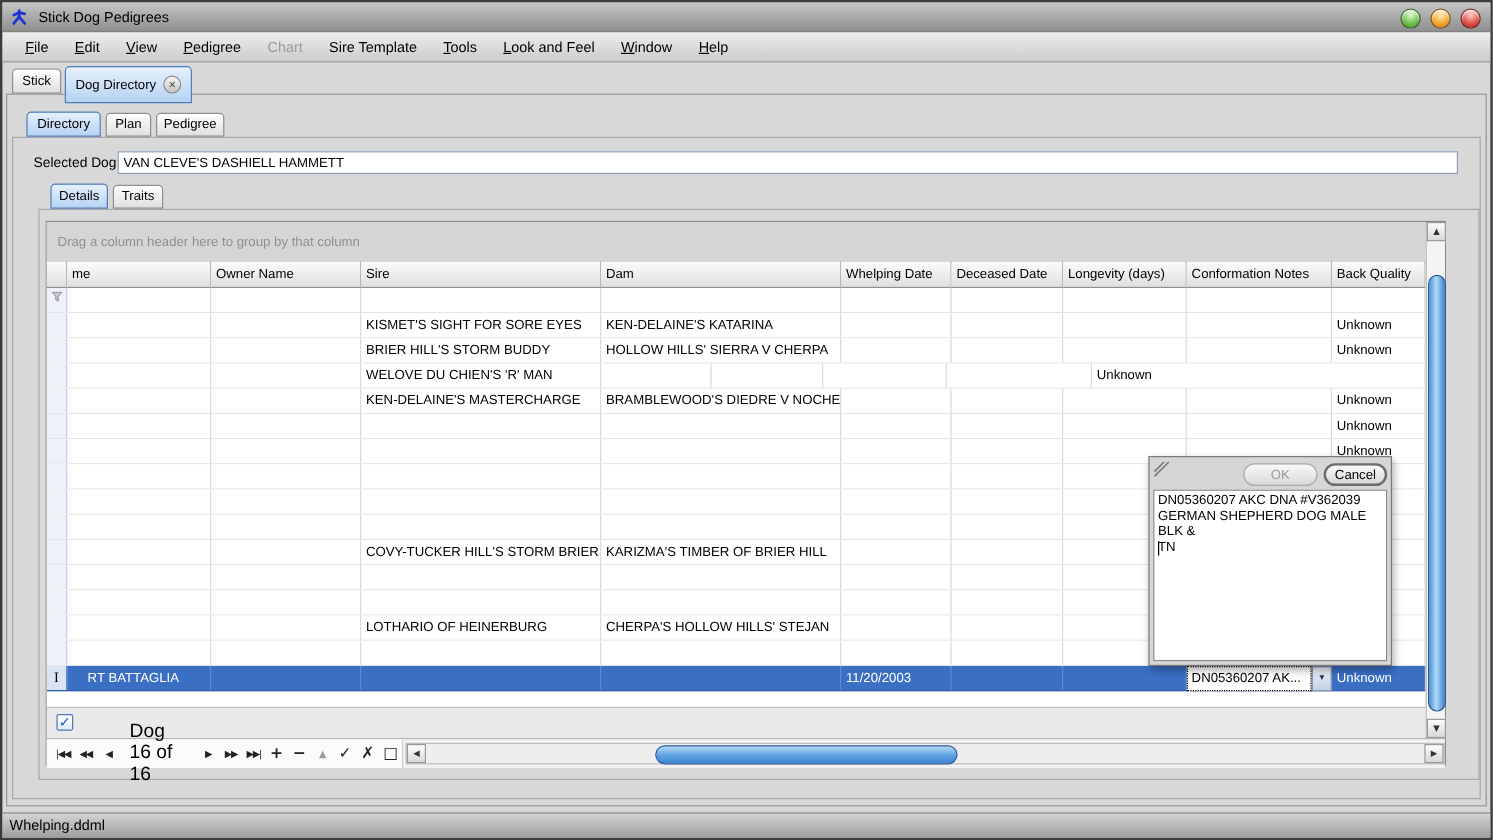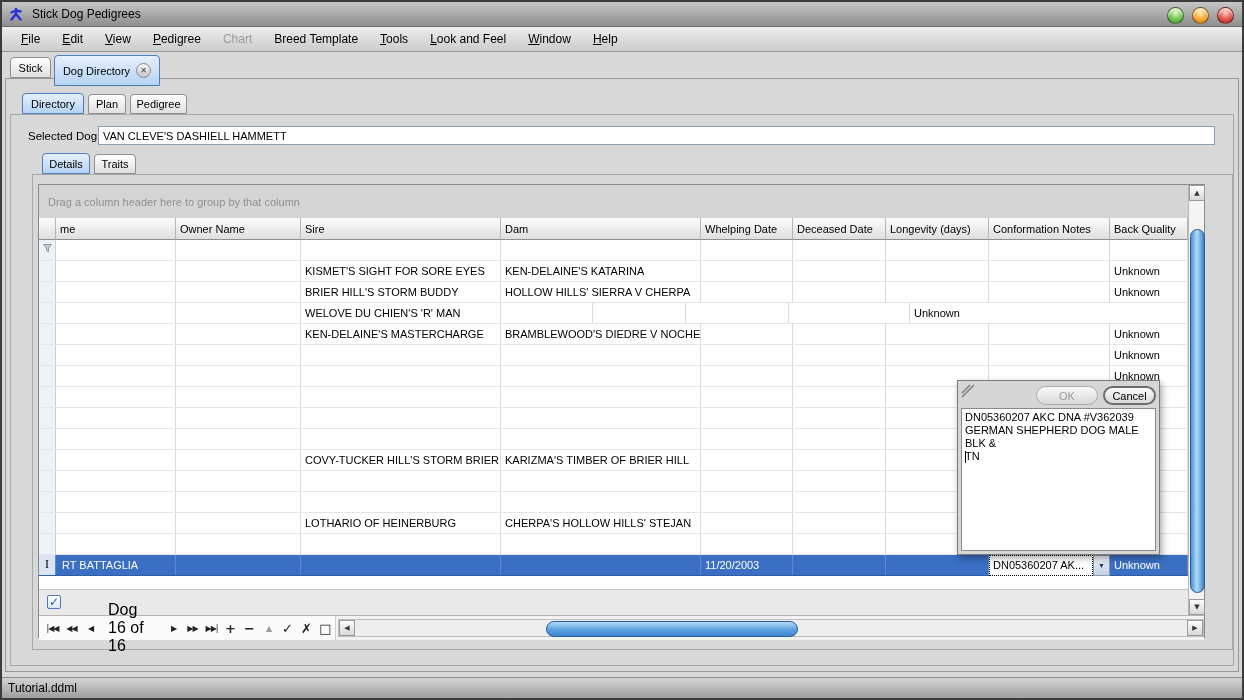--- a/index.html
+++ b/index.html
@@ -141,21 +141,21 @@
       <div class="gel red"></div>
     </div>
   </div>
 
   <div class="menubar">
       <span class="menu-item"><u>F</u>ile</span>
       <span class="menu-item"><u>E</u>dit</span>
       <span class="menu-item"><u>V</u>iew</span>
       <span class="menu-item"><u>P</u>edigree</span>
       <span class="menu-item disabled">Chart</span>
-      <span class="menu-item">Breed Template</span>
+      <span class="menu-item">Sire Template</span>
       <span class="menu-item"><u>T</u>ools</span>
       <span class="menu-item"><u>L</u>ook and Feel</span>
       <span class="menu-item"><u>W</u>indow</span>
       <span class="menu-item"><u>H</u>elp</span>
     </div>
 
   <div class="tab" style="left:8px;top:55px;width:41px;height:21px;">
     <span>Stick</span>
   </div>
   <div class="tab active" style="left:52px;top:53px;width:106px;height:31px;">
@@ -385,21 +385,21 @@
           <div class="cell col-sire"></div>
           <div class="cell col-dam"></div>
           <div class="cell col-whelp"></div>
           <div class="cell col-dec"></div>
           <div class="cell col-long"></div>
           <div class="cell col-conf"></div>
           <div class="cell col-back"></div>
         </div>
         <div class="row selected">
         <div class="cell col-ind">I</div>
-        <div class="cell col-name" style="padding-left:6px;">RT BATTAGLIA</div>
+        <div class="cell col-name" style="padding-left:17px;">RT BATTAGLIA</div>
         <div class="cell col-owner"></div>
         <div class="cell col-sire"></div>
         <div class="cell col-dam"></div>
         <div class="cell col-whelp">11/20/2003</div>
         <div class="cell col-dec"></div>
         <div class="cell col-long"></div>
         <div class="inline-editor">
           <div class="ed-text">DN05360207 AK...</div>
           <div class="ed-btn">▼</div>
         </div>
@@ -449,16 +449,16 @@
     </svg>
     <div class="pill-btn pill-ok">OK</div>
     <div class="pill-btn pill-cancel">Cancel</div>
     <div class="memo-text">DN05360207 AKC DNA #V362039
 GERMAN SHEPHERD DOG MALE BLK &amp;
 TN</div>
     <div class="caret"></div>
   </div>
 
   <div class="statusbar">
-    <span>Tutorial.ddml</span>
+    <span>Whelping.ddml</span>
   </div>
 
 </div>
 
 </body></html>

